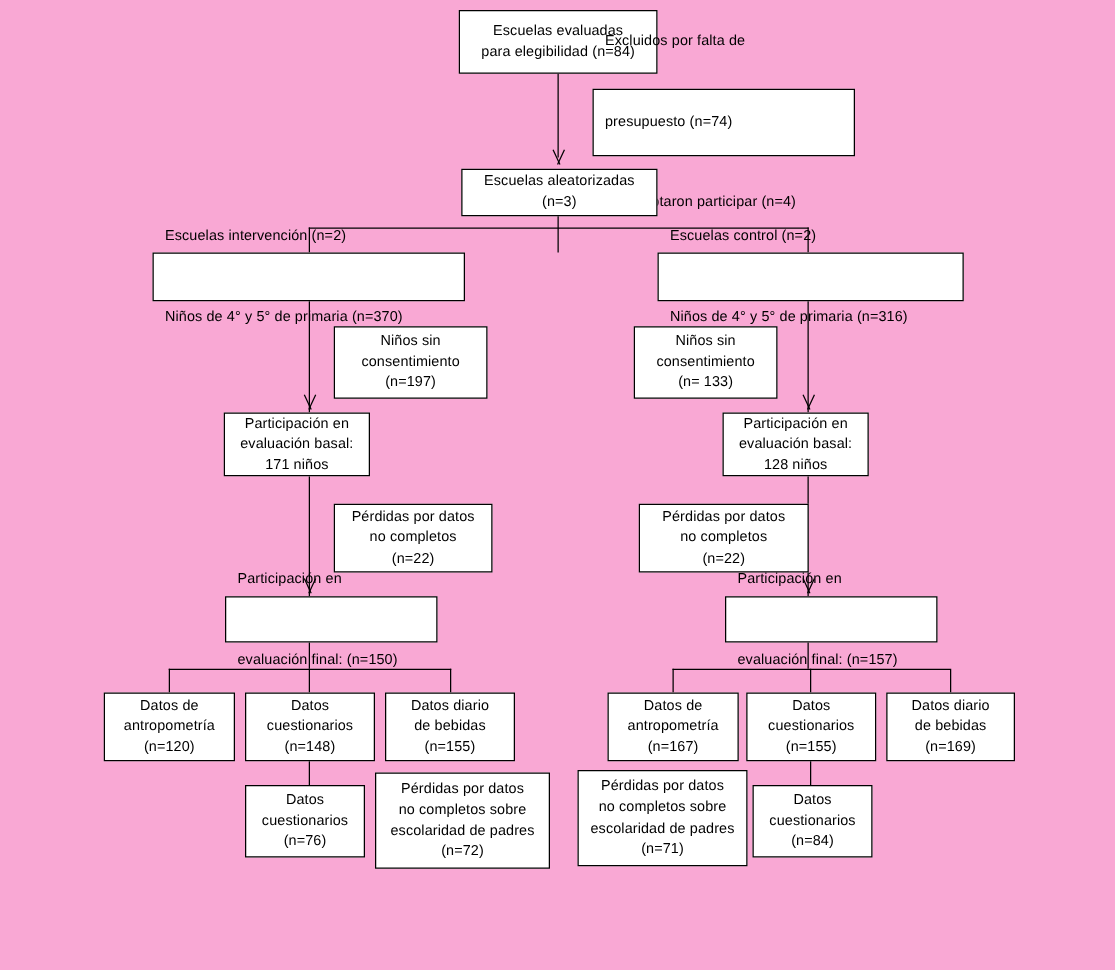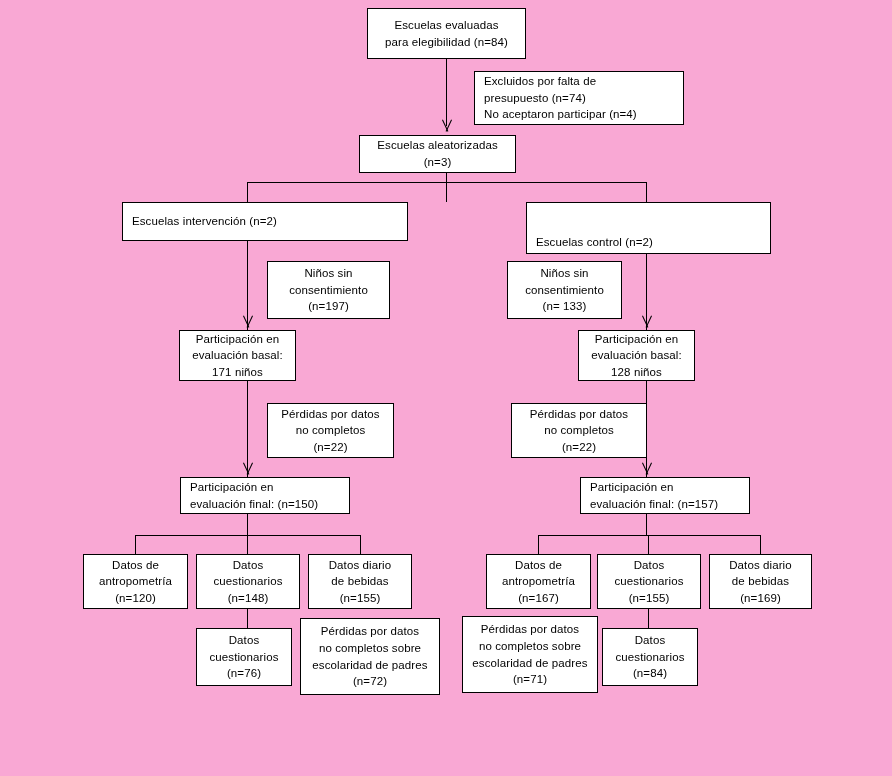--- a/index.html
+++ b/index.html
@@ -28,20 +28,21 @@
     font-size: 11.5px;
     line-height: 1.45;
     color: #000000;
     padding: 2px 5px;
     letter-spacing: 0.1px;
   }
   .box.left-align {
     align-items: flex-start;
     text-align: left;
     padding-left: 9px;
+    gap: 48px;
   }
   .box .ln { display: block; white-space: nowrap; }
   .conn {
     position: absolute;
     background: #000000;
   }
   .vline { width: 1px; }
   .hline { height: 1px; }
   
   .chev {
@@ -115,31 +116,33 @@
     <span class="ln">Escuelas evaluadas</span>
     <span class="ln">para elegibilidad (n=84)</span>
   </div>
 
   <div class="box left-align" style="left:474px; top:71px; width:210px; height:54px;">
     <span class="ln">Excluidos por falta de</span>
     <span class="ln">presupuesto (n=74)</span>
     <span class="ln">No aceptaron participar (n=4)</span>
   </div>
 
-  <div class="box" style="left:359px; top:135px; width:157px; height:38px;">
+  <div class="box" style="left:369px; top:135px; width:157px; height:38px;">
     <span class="ln">Escuelas aleatorizadas</span>
     <span class="ln">(n=3)</span>
   </div>
 
-  <div class="box left-align" style="left:122px; top:202px; width:286px; height:39px;">
+  <div class="box left-align" style="left:122px; top:202px; width:250px; height:39px;">
     <span class="ln">Escuelas intervención (n=2)</span>
-  </div>
-
-  <div class="box left-align" style="left:526px; top:202px; width:245px; height:52px;justify-content:flex-end;">
+    <span class="ln">Niños de 4° y 5° de primaria (n=370)</span>
+  </div>
+
+  <div class="box left-align" style="left:526px; top:202px; width:245px; height:39px;">
     <span class="ln">Escuelas control (n=2)</span>
+    <span class="ln">Niños de 4° y 5° de primaria (n=316)</span>
   </div>
 
   <div class="box" style="left:267px; top:261px; width:123px; height:58px;">
     <span class="ln">Niños sin</span>
     <span class="ln">consentimiento</span>
     <span class="ln">(n=197)</span>
   </div>
 
   <div class="box" style="left:507px; top:261px; width:115px; height:58px;">
     <span class="ln">Niños sin</span>

